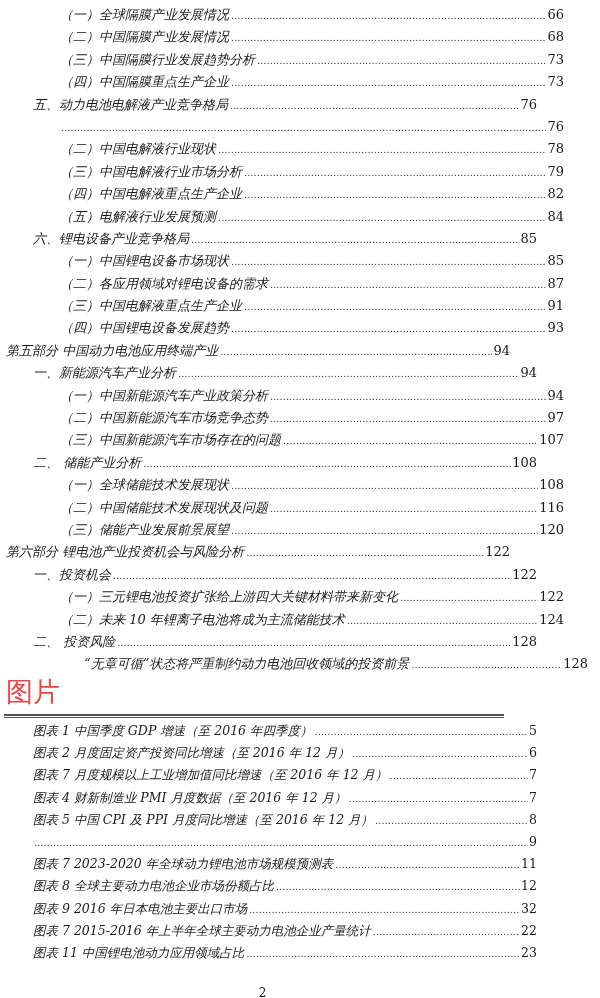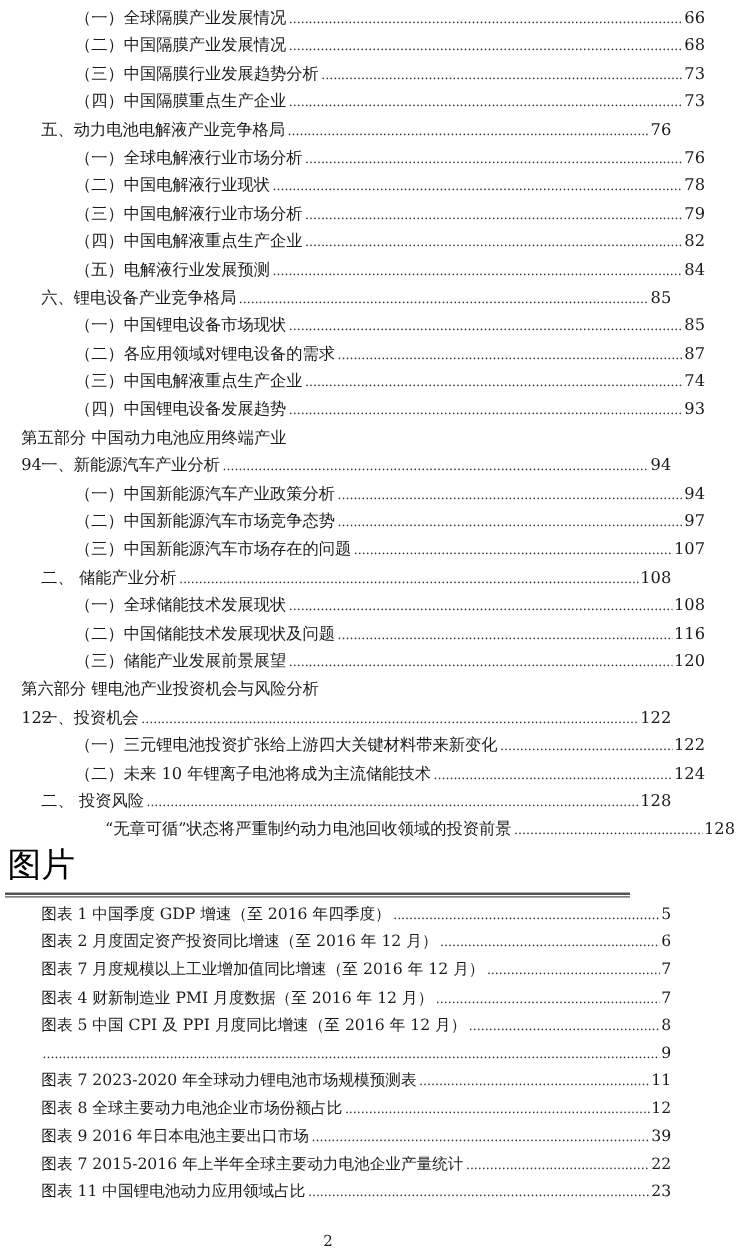--- a/index.html
+++ b/index.html
@@ -1,31 +1,31 @@
 <!DOCTYPE html>
 <html><head>
 <meta charset="utf-8">
 <style>
   html, body { margin:0; padding:0; background:#ffffff; }
   body { width:600px; height:998px; position:relative; overflow:hidden;
          font-family:"DejaVu Serif","Liberation Serif",serif; color:#1a1a1a; }
   .toc { position:absolute; left:0; top:4px; width:600px; }
   .row { position:relative; height:22.4px; line-height:22.4px; font-size:13px; display:flex; align-items:baseline; }
-  .row .label { white-space:nowrap; flex:0 0 auto; padding-right:1px; }
+  .row .label { white-space:nowrap; flex:0 0 auto; padding-right:1px;font-style:italic; }
   .row .dots { flex:1 1 auto; overflow:hidden; white-space:nowrap; letter-spacing:0px; font-size:10px; color:#333; margin:0 1px; }
   .row .dots::before { content:"........................................................................................................................................................................................................................"; }
   .row .page { flex:0 0 auto; white-space:nowrap; text-align:right; }
-  .lvl0 { padding-left:16px; padding-right:97px;flex-direction:column; }
+  .lvl0 { padding-left:6px; padding-right:97px; }
   .lvl1 { padding-left:33px; padding-right:97px;justify-content:center; }
   .lvl2 { padding-left:60px; padding-right:97px; }
   .lvl2b { padding-left:84px; padding-right:97px;justify-content:center; }
   .toc .row { padding-right:0; }
   .toc .row { width:504px; }
   .section-title { position:absolute; left:6px; top:674px; font-family:"DejaVu Sans","Liberation Sans",sans-serif;
-                   font-size:27px; font-weight:normal; color:#000000; }
+                   font-size:27px; font-weight:normal; color:#ef4444; }
   .rule { position:absolute; left:4px; width:500px; background:#555; }
   .figlist { position:absolute; left:0; top:720px; width:480px; }
   .figlist .row { width:504px; padding-left:33px; font-size:12.5px; height:22.2px; line-height:22.2px; }
   .pagenum { position:absolute; top:986px; left:0; width:525px; text-align:center; font-size:12px; }
 </style>
 </head>
 <body>
 
 <div class="toc" id="toc">
     <div class="row lvl2">
@@ -47,21 +47,20 @@
       <span class="label">（四）中国隔膜重点生产企业</span>
       <span class="dots"></span>
       <span class="page">73</span>
     </div>
     <div class="row lvl1">
       <span class="label">五、动力电池电解液产业竞争格局</span>
       <span class="dots"></span>
       <span class="page">76</span>
     </div>
     <div class="row lvl2">
-      <span class="label">（一）全球电解液行业市场分析</span>
       <span class="dots"></span>
       <span class="page">76</span>
     </div>
     <div class="row lvl2">
       <span class="label">（二）中国电解液行业现状</span>
       <span class="dots"></span>
       <span class="page">78</span>
     </div>
     <div class="row lvl2">
       <span class="label">（三）中国电解液行业市场分析</span>
@@ -89,21 +88,21 @@
       <span class="page">85</span>
     </div>
     <div class="row lvl2">
       <span class="label">（二）各应用领域对锂电设备的需求</span>
       <span class="dots"></span>
       <span class="page">87</span>
     </div>
     <div class="row lvl2">
       <span class="label">（三）中国电解液重点生产企业</span>
       <span class="dots"></span>
-      <span class="page">74</span>
+      <span class="page">91</span>
     </div>
     <div class="row lvl2">
       <span class="label">（四）中国锂电设备发展趋势</span>
       <span class="dots"></span>
       <span class="page">93</span>
     </div>
     <div class="row lvl0">
       <span class="label">第五部分 中国动力电池应用终端产业</span>
       <span class="dots"></span>
       <span class="page">94</span>
@@ -220,21 +219,21 @@
       <span class="page">11</span>
     </div>
     <div class="row">
       <span class="label">图表 8 全球主要动力电池企业市场份额占比</span>
       <span class="dots"></span>
       <span class="page">12</span>
     </div>
     <div class="row">
       <span class="label">图表 9 2016 年日本电池主要出口市场</span>
       <span class="dots"></span>
-      <span class="page">39</span>
+      <span class="page">32</span>
     </div>
     <div class="row">
       <span class="label">图表 7 2015-2016 年上半年全球主要动力电池企业产量统计</span>
       <span class="dots"></span>
       <span class="page">22</span>
     </div>
     <div class="row">
       <span class="label">图表 11 中国锂电池动力应用领域占比</span>
       <span class="dots"></span>
       <span class="page">23</span>

